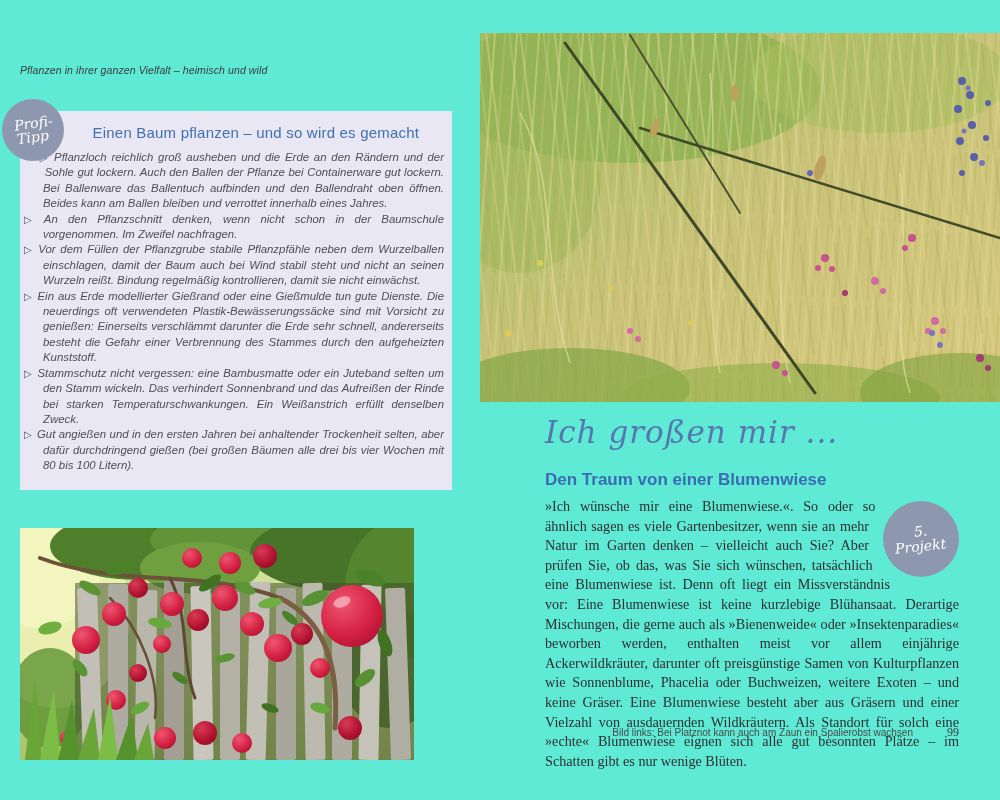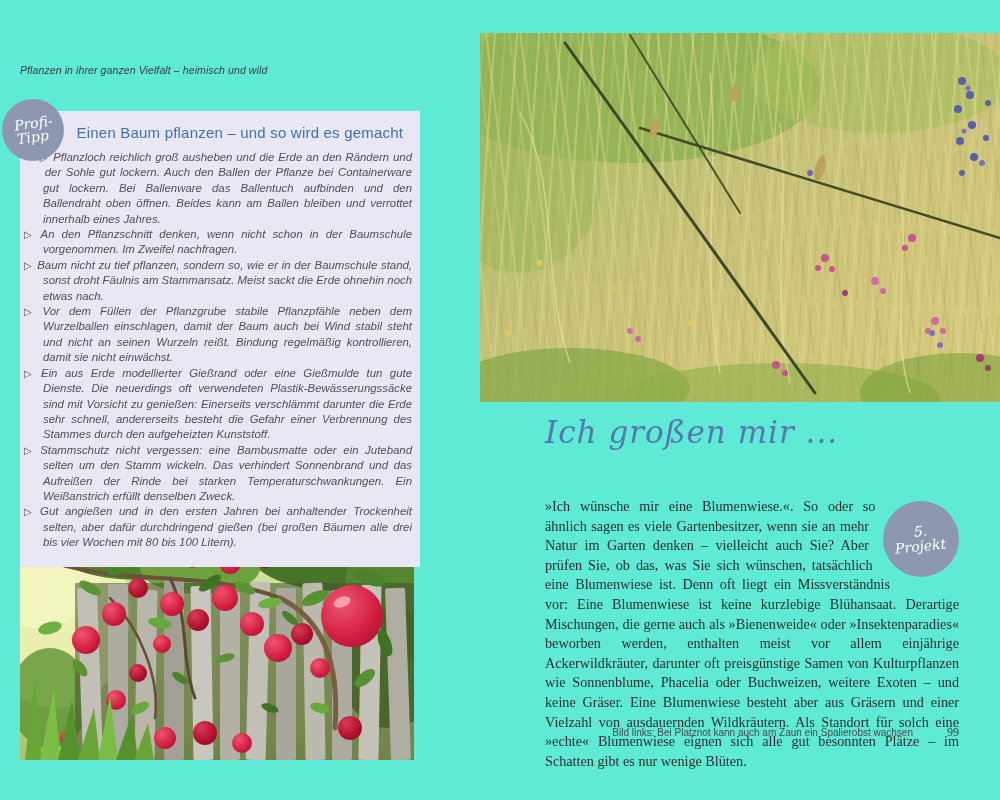--- a/index.html
+++ b/index.html
@@ -21,21 +21,21 @@
     position:absolute; left:2px; top:99px; width:62px; height:62px;
     border-radius:50%; background:#8d98b0;
     display:flex; flex-direction:column; align-items:center; justify-content:center;
     z-index:3;
   }
   .tip-badge .b1, .tip-badge .b2 {
     color:#fff; font-style:italic; font-size:14px; line-height:14px;
     font-family:"DejaVu Serif", cursive; transform:rotate(-8deg);
   }
   .tip-box {
-    position:absolute; left:20px; top:111px; width:400px;
+    position:absolute; left:20px; top:111px; width:432px;
     background:#e8e7f3;
     padding:13px 8px 16px 4px;
     z-index:2;
   }
   .badge-cutout {
     float:left; width:52px; height:58px;
     shape-outside:circle(60px at -16px -6px);
   }
   .tip-title {
     text-align:center; color:#4070b0; font-size:15px; font-weight:400;
@@ -102,21 +102,20 @@
     <span class="b1">Profi-</span>
     <span class="b2">Tipp</span>
   </div>
 
   <div class="tip-box">
     <span class="badge-cutout"></span>
     <div class="tip-title">Einen Baum pflanzen – und so wird es gemacht</div>
     <ul class="tip-list">
       <li><span class="bullet">▷</span><span>Pflanzloch reichlich groß ausheben und die Erde an den Rändern und der Sohle gut lockern. Auch den Ballen der Pflanze bei Containerware gut lockern. Bei Ballenware das Ballentuch aufbinden und den Ballendraht oben öffnen. Beides kann am Ballen bleiben und verrottet innerhalb eines Jahres.</span></li>
       <li><span class="bullet">▷</span><span>An den Pflanzschnitt denken, wenn nicht schon in der Baumschule vorgenommen. Im Zweifel nachfragen.</span></li>
-      <li><span class="bullet">▷</span><span>Baum nicht zu tief pflanzen, sondern so, wie er in der Baumschule stand, sonst droht Fäulnis am Stammansatz. Meist sackt die Erde ohnehin noch etwas nach.</span></li>
       <li><span class="bullet">▷</span><span>Vor dem Füllen der Pflanzgrube stabile Pflanzpfähle neben dem Wurzelballen einschlagen, damit der Baum auch bei Wind stabil steht und nicht an seinen Wurzeln reißt. Bindung regelmäßig kontrollieren, damit sie nicht einwächst.</span></li>
       <li><span class="bullet">▷</span><span>Ein aus Erde modellierter Gießrand oder eine Gießmulde tun gute Dienste. Die neuerdings oft verwendeten Plastik-Bewässerungssäcke sind mit Vorsicht zu genießen: Einerseits verschlämmt darunter die Erde sehr schnell, andererseits besteht die Gefahr einer Verbrennung des Stammes durch den aufgeheizten Kunststoff.</span></li>
       <li><span class="bullet">▷</span><span>Stammschutz nicht vergessen: eine Bambusmatte oder ein Juteband selten um den Stamm wickeln. Das verhindert Sonnenbrand und das Aufreißen der Rinde bei starken Temperaturschwankungen. Ein Weißanstrich erfüllt denselben Zweck.</span></li>
       <li><span class="bullet">▷</span><span>Gut angießen und in den ersten Jahren bei anhaltender Trockenheit selten, aber dafür durchdringend gießen (bei großen Bäumen alle drei bis vier Wochen mit 80 bis 100 Litern).</span></li>
     </ul>
   </div>
 
   <div class="photo-left">
     <svg width="394" height="232" viewBox="0 0 394 232" aria-hidden="true">
       <defs>
@@ -322,20 +321,21 @@
         <circle cx="60" cy="230" r="3"></circle>
           <circle cx="130" cy="255" r="2.5"></circle>
         <circle cx="28" cy="300" r="3"></circle>
           <circle cx="210" cy="290" r="2.5"></circle>
       </g>
     </svg>
   </div>
 
   <div class="script-heading">Ich großen mir ...</div>
 
+  <div class="section-heading">Den Traum von einer Blumenwiese</div>
 
   <div class="body-text">
     <span class="project-badge">
       <span class="b1">5.</span>
       <span class="b2">Projekt</span>
     </span>
     <span>»Ich wünsche mir eine Blumenwiese.«. So oder so ähnlich sagen es viele Gartenbesitzer, wenn sie an mehr Natur im Garten denken – vielleicht auch Sie? Aber prüfen Sie, ob das, was Sie sich wünschen, tatsächlich eine Blumenwiese ist. Denn oft liegt ein Missverständnis vor: Eine Blumenwiese ist keine kurzlebige Blühansaat. Derartige Mischungen, die gerne auch als »Bienenweide« oder »Insektenparadies« beworben werden, enthalten meist vor allem einjährige Ackerwildkräuter, darunter oft preisgünstige Samen von Kulturpflanzen wie Sonnenblume, Phacelia oder Buchweizen, weitere Exoten – und keine Gräser. Eine Blumenwiese besteht aber aus Gräsern und einer Vielzahl von ausdauernden Wildkräutern. Als Standort für solch eine »echte« Blumenwiese eignen sich alle gut besonnten Plätze – im Schatten gibt es nur wenige Blüten.</span>
   </div>
 
   <div class="footer-row">

